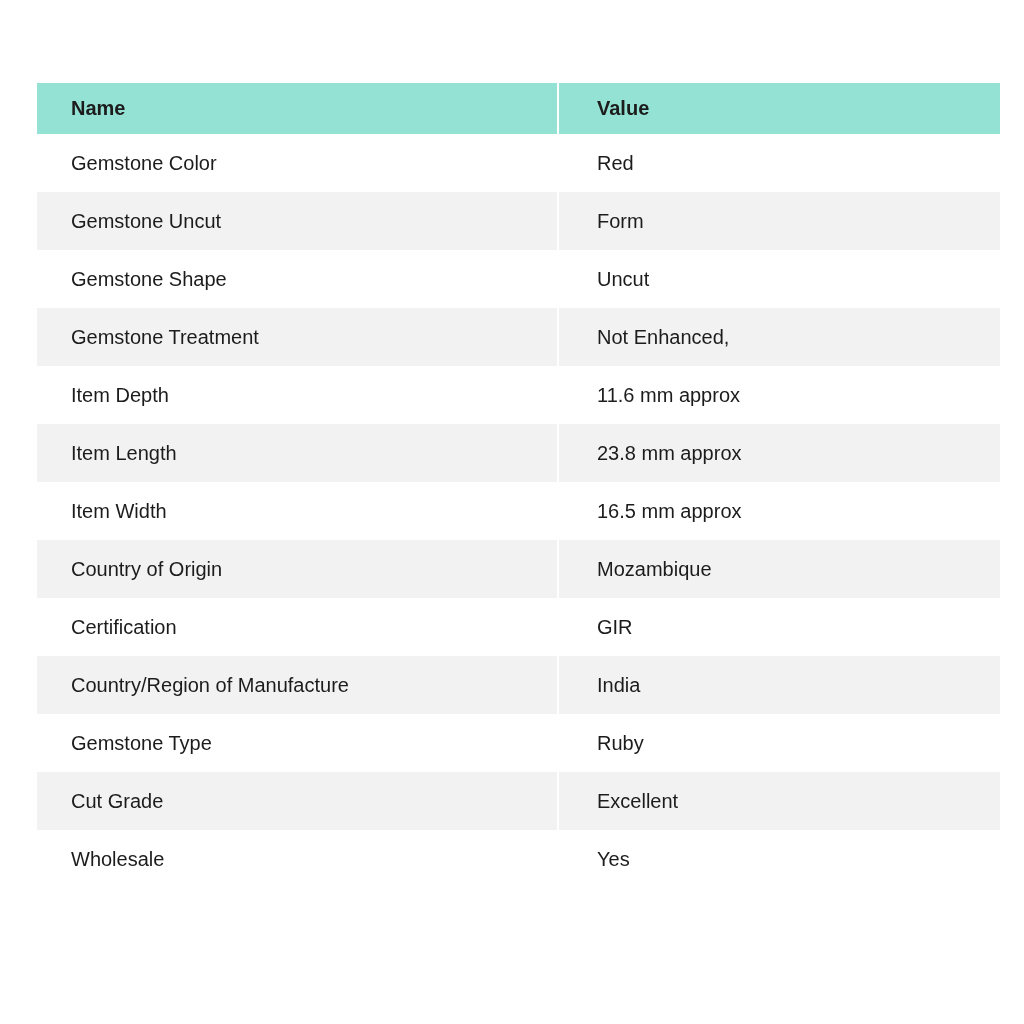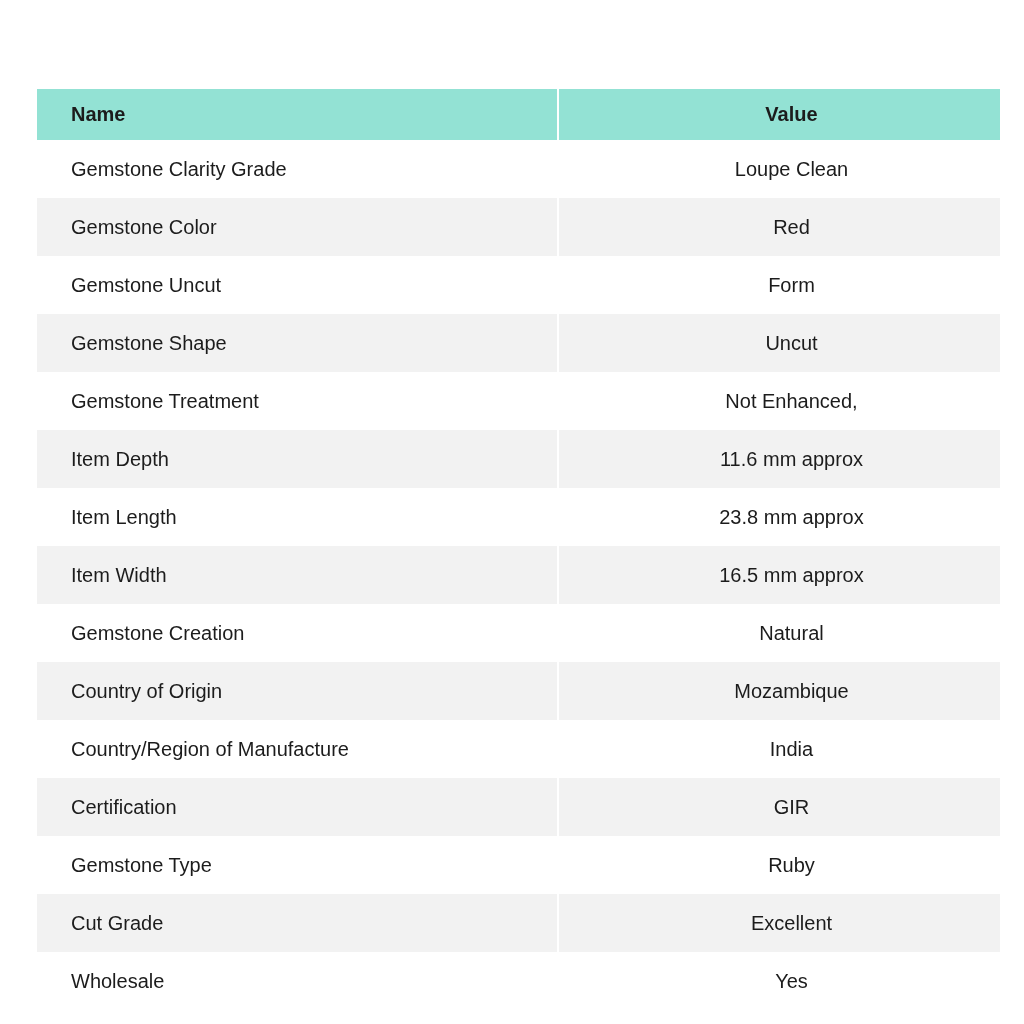--- a/index.html
+++ b/index.html
@@ -13,21 +13,21 @@
   }
   .page {
     position: relative;
     width: 1024px;
     height: 1024px;
     background: #ffffff;
   }
   table.spec-table {
     position: absolute;
     left: 37px;
-    top: 89px;
+    top: 83px;
     width: 963px;
     border-collapse: collapse;
     table-layout: fixed;
   }
   th, td {
     text-align: left;
     vertical-align: middle;
     font-size: 20px;
     color: #1c1c1c;
     overflow: hidden;
@@ -38,22 +38,21 @@
     font-weight: bold;
     height: 51px;
     padding: 0 0 0 34px;
   }
   tbody td {
     height: 58px;
     padding: 0 0 0 34px;
     font-weight: normal;
   }
   th.col-value, td.col-value {
-    padding-left: 24px;
-    text-align: center;
+    padding-left: 38px;
   }
   .col-name { width: 486px; }
   th.col-name, td.col-name {
     border-right: 2px solid #ffffff;
   }
   tbody tr:nth-child(even) {
     background: var(--row-stripe, #f2f2f2);
   }
   tbody tr:nth-child(odd) {
     background: #ffffff;
@@ -64,24 +63,20 @@
 
 <div class="page">
   <table class="spec-table">
     <thead>
       <tr>
         <th class="col-name">Name</th>
         <th class="col-value">Value</th>
       </tr>
     </thead>
     <tbody id="table-body">
-        <tr>
-          <td class="col-name">Gemstone Clarity Grade</td>
-          <td class="col-value">Loupe Clean</td>
-        </tr>
         <tr>
           <td class="col-name">Gemstone Color</td>
           <td class="col-value">Red</td>
         </tr>
         <tr>
           <td class="col-name">Gemstone Uncut</td>
           <td class="col-value">Form</td>
         </tr>
         <tr>
           <td class="col-name">Gemstone Shape</td>
@@ -97,34 +92,30 @@
         </tr>
         <tr>
           <td class="col-name">Item Length</td>
           <td class="col-value">23.8 mm approx</td>
         </tr>
         <tr>
           <td class="col-name">Item Width</td>
           <td class="col-value">16.5 mm approx</td>
         </tr>
         <tr>
-          <td class="col-name">Gemstone Creation</td>
-          <td class="col-value">Natural</td>
-        </tr>
-        <tr>
           <td class="col-name">Country of Origin</td>
           <td class="col-value">Mozambique</td>
         </tr>
         <tr>
+          <td class="col-name">Certification</td>
+          <td class="col-value">GIR</td>
+        </tr>
+        <tr>
           <td class="col-name">Country/Region of Manufacture</td>
           <td class="col-value">India</td>
-        </tr>
-        <tr>
-          <td class="col-name">Certification</td>
-          <td class="col-value">GIR</td>
         </tr>
         <tr>
           <td class="col-name">Gemstone Type</td>
           <td class="col-value">Ruby</td>
         </tr>
         <tr>
           <td class="col-name">Cut Grade</td>
           <td class="col-value">Excellent</td>
         </tr>
         <tr>

